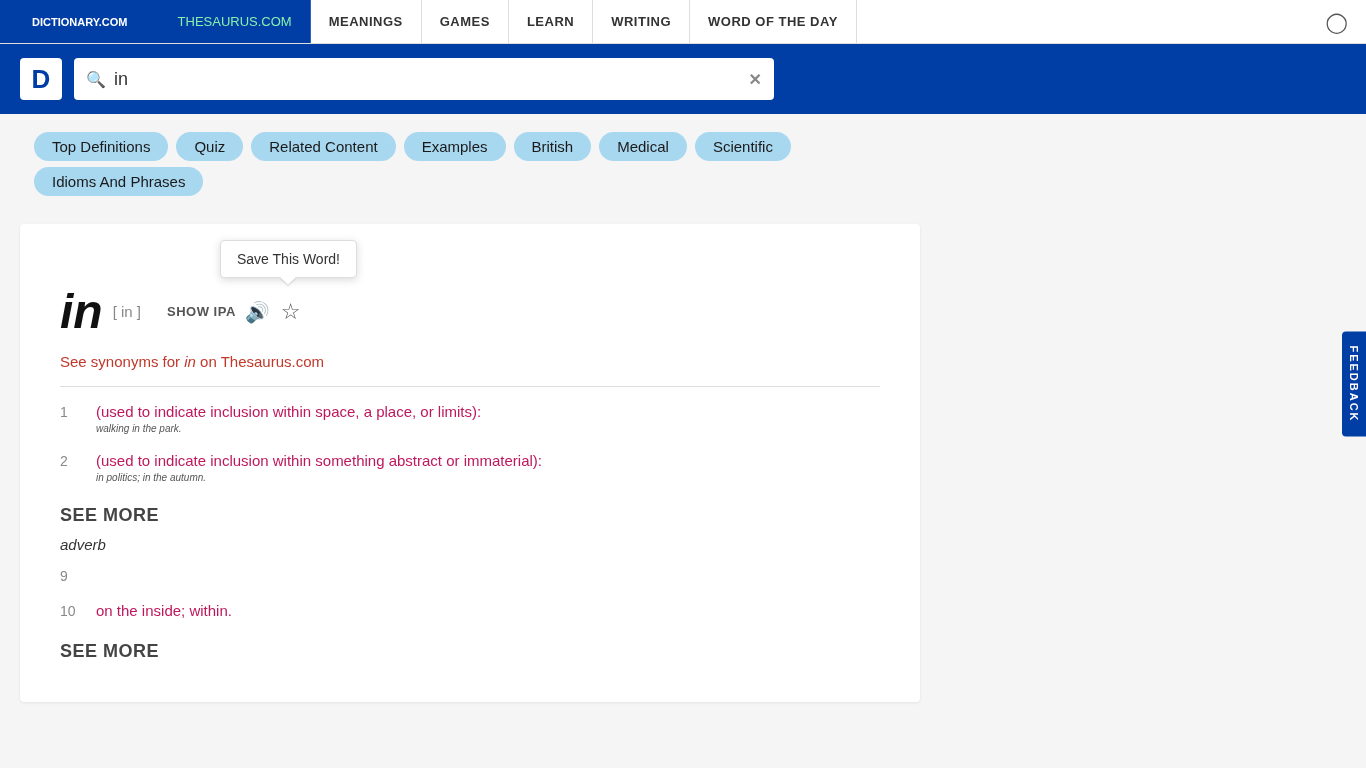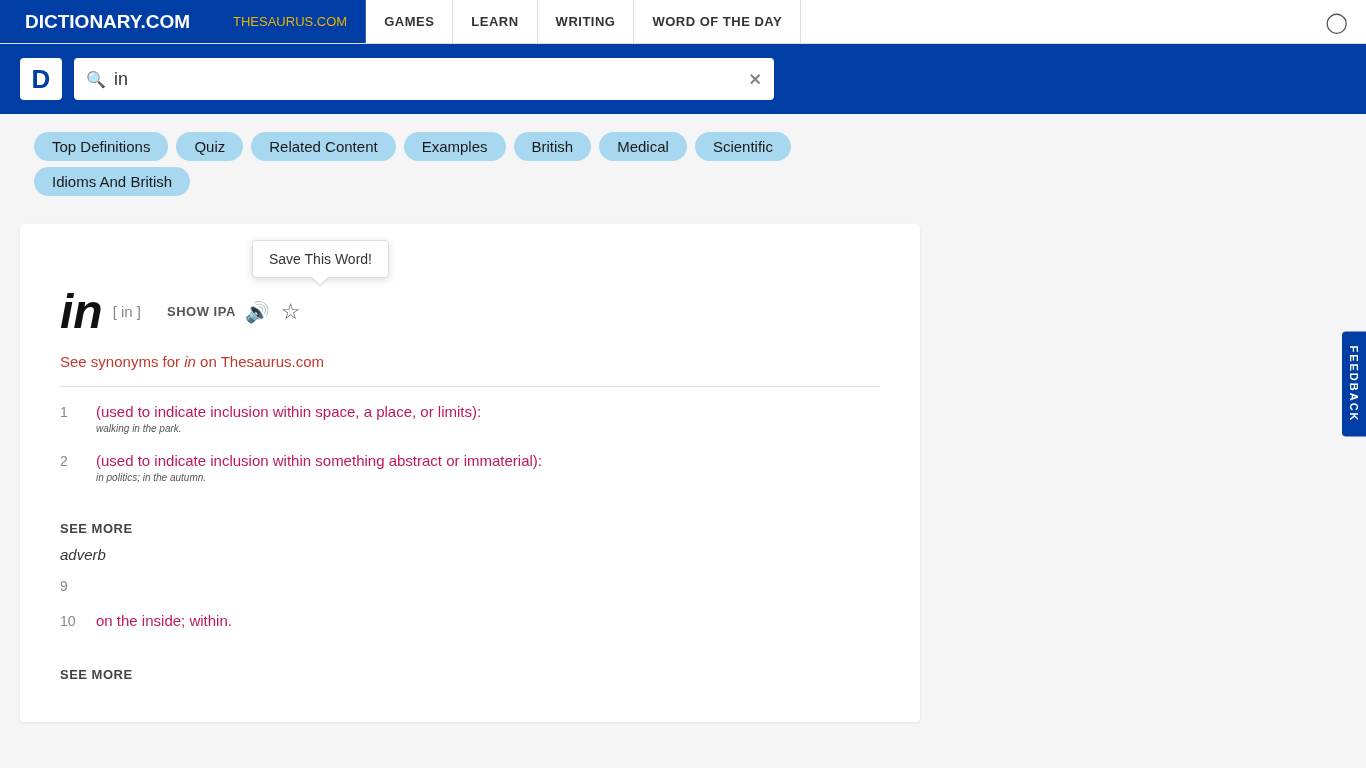--- a/index.html
+++ b/index.html
@@ -10,31 +10,31 @@
       display: flex;
       align-items: center;
       background: #fff;
       height: 44px;
       border-bottom: 1px solid #ddd;
     }
     .top-nav .dictionary-logo {
       background: #003da5;
       color: #fff;
       font-weight: bold;
-      font-size: 19px;
-      padding: 0 25px;
+      font-size: 11px;
+      padding: 0 32px;
       height: 100%;
       display: flex;
       align-items: center;
       white-space: nowrap;
       min-width: 140px;
     }
     .top-nav .thesaurus-link {
       background: #003da5;
-      color: #eab308;
+      color: #86efac;
       font-size: 13px;
       padding: 0 18px;
       height: 100%;
       display: flex;
       align-items: center;
       white-space: nowrap;
       min-width: 130px;
       border-right: 1px solid rgba(255,255,255,0.2);
     }
     .top-nav .nav-links {
@@ -161,21 +161,20 @@
     }
     .tooltip-box {
       background: #fff;
       border: 1px solid #ddd;
       border-radius: 4px;
       padding: 10px 16px;
       font-size: 14px;
       color: #333;
       box-shadow: 0 2px 8px rgba(0,0,0,0.15);
       position: relative;
-      margin-left: 32px;
     }
     .tooltip-box::after {
       content: '';
       position: absolute;
       bottom: -8px;
       left: 50%;
       transform: translateX(-50%);
       border-left: 8px solid transparent;
       border-right: 8px solid transparent;
       border-top: 8px solid #fff;
@@ -281,28 +280,28 @@
       color: #be185d;
     }
     .def-example {
       font-style: italic;
       color: #555;
       font-size: 10px;
       margin-top: 3px;
     }
 
     .see-more {
-      font-size: 13px;
+      font-size: 18px;
       font-weight: 700;
       color: #444;
       letter-spacing: 0.5px;
       cursor: pointer;
       text-decoration: none;
       display: inline-block;
-      margin-top: 20px;
+      margin-top: 4px;
       margin-bottom: 10px;
     }
 
     
     .feedback-sidebar {
       position: fixed;
       right: 0;
       top: 50%;
       transform: translateY(-50%);
       background: #003da5;
@@ -317,20 +316,21 @@
       border-radius: 4px 0 0 4px;
     }
   </style>
 </head>
 <body>
 
 <nav class="top-nav">
   <div class="dictionary-logo">DICTIONARY.COM</div>
   <div class="thesaurus-link">THESAURUS.COM</div>
   <div class="nav-links">
+    <div class="nav-link">MEANINGS</div>
     <div class="nav-link">GAMES</div>
     <div class="nav-link">LEARN</div>
     <div class="nav-link">WRITING</div>
     <div class="nav-link">WORD OF THE DAY</div>
   </div>
   <div class="user-icon">◯</div>
 </nav>
 
 <div class="search-bar">
   <div class="logo-d">D</div>
@@ -344,21 +344,21 @@
 <div class="pills-area">
   <button class="pill">Top Definitions</button>
   <button class="pill">Quiz</button>
   <button class="pill">Related Content</button>
   <button class="pill">Examples</button>
   <button class="pill">British</button>
   <button class="pill">Medical</button>
   <button class="pill">Scientific</button>
 </div>
 <div class="pills-area" style="padding-top:6px;padding-bottom:12px;">
-  <button class="pill">Idioms And British</button>
+  <button class="pill">Idioms And Phrases</button>
 </div>
 
 <div class="content-area">
   <div class="main-card">
 
     
     <div class="tooltip-wrap">
       <div class="tooltip-box">Save This Word!</div>
     </div>
 

